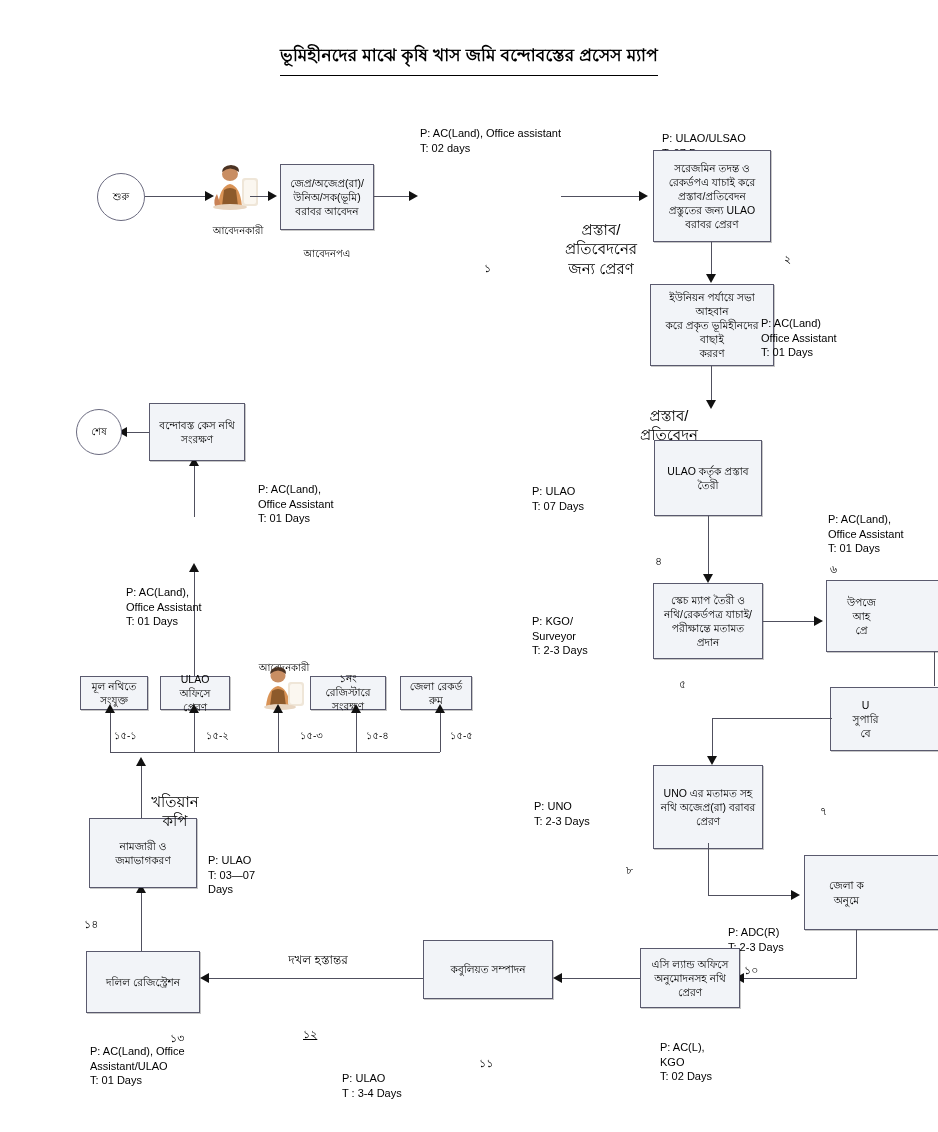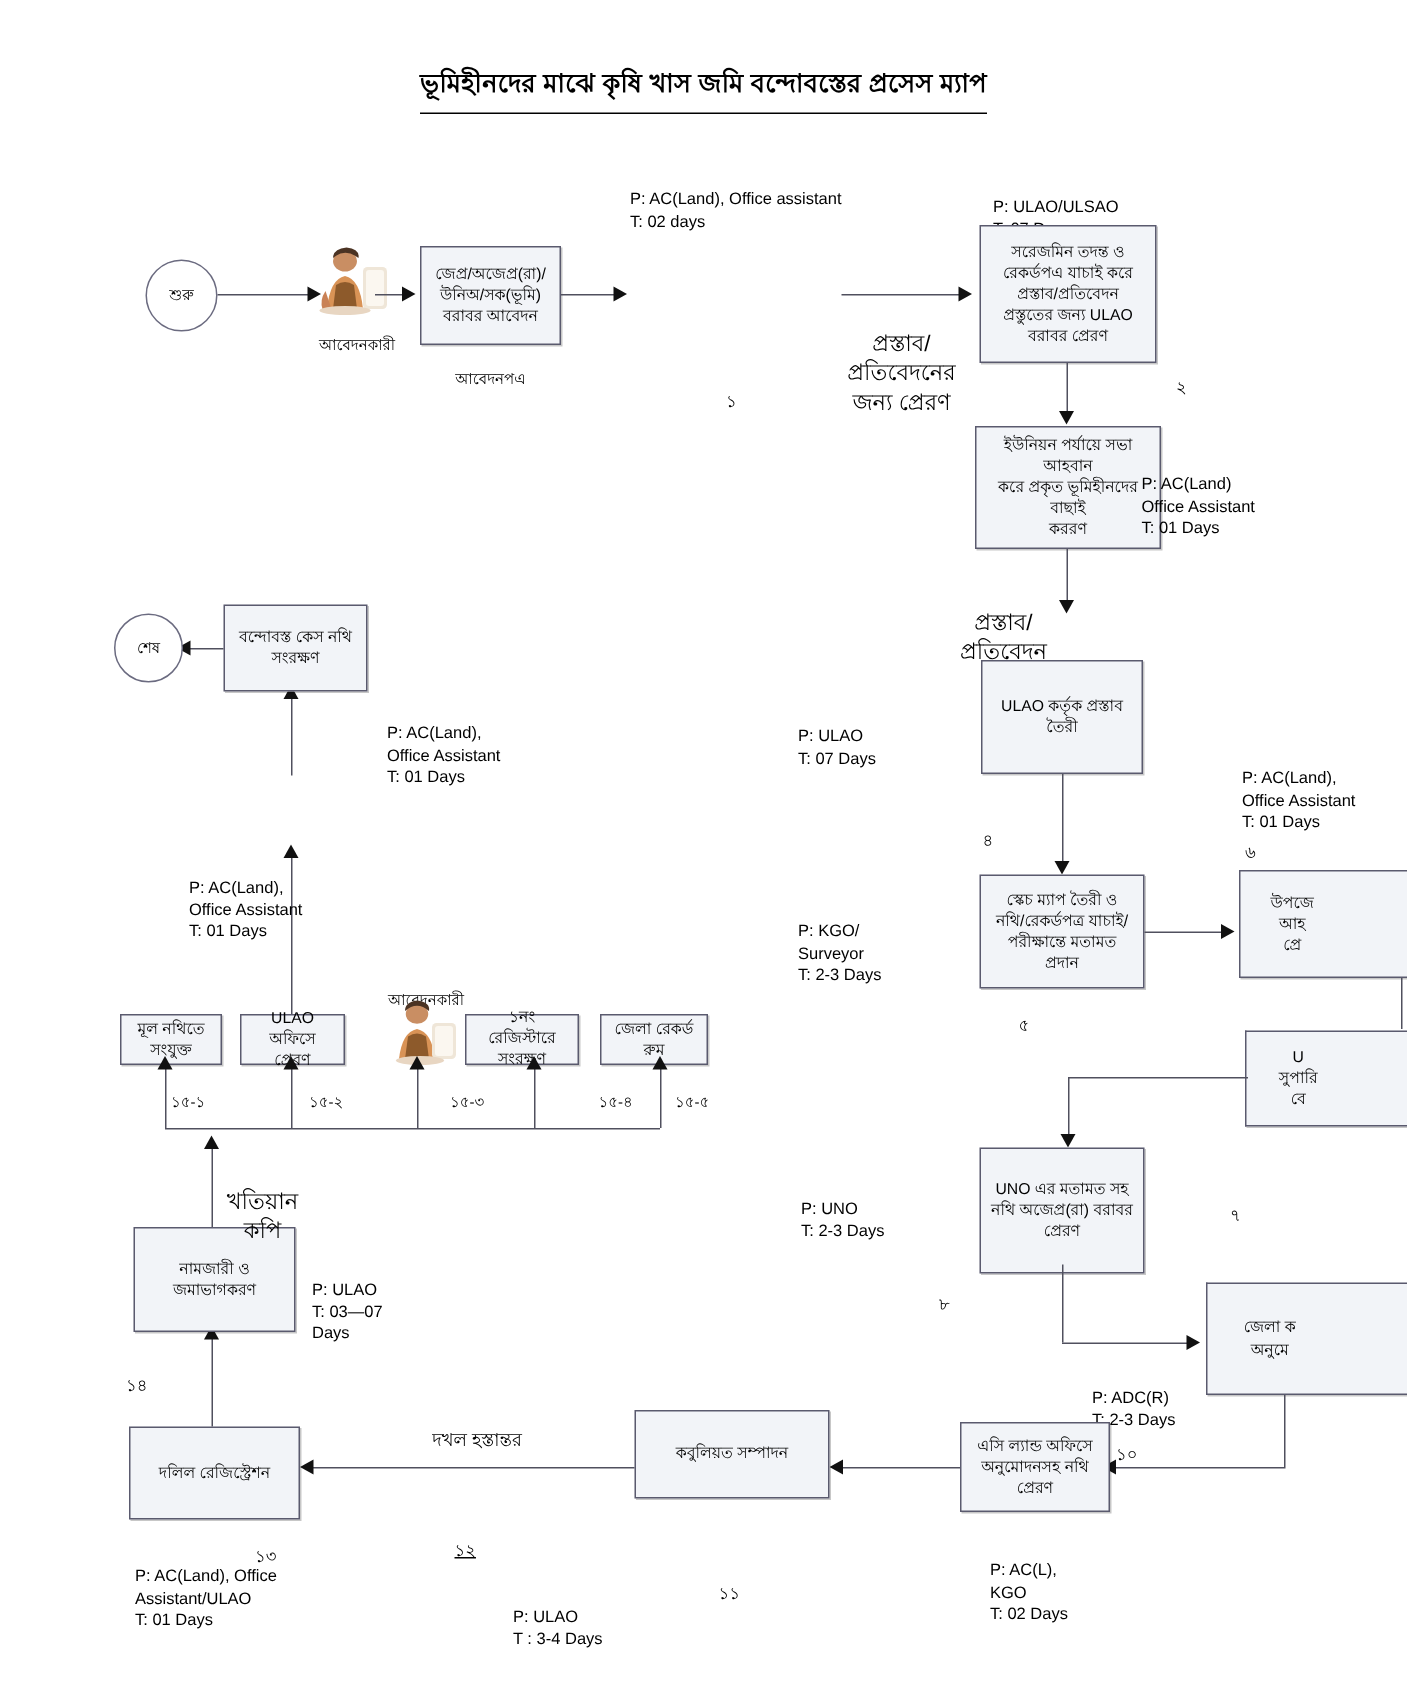--- a/index.html
+++ b/index.html
@@ -423,21 +423,21 @@
   <div class="txt num" style="left:300px; top:716px; font-size:10px;">
     <span>১৫-৩</span>
   </div>
   <div class="ln lnv" style="left:278px; top:710px; width:1px; height:42px;"></div>
   <div class="arw arw-u" style="left:273px; top:704px;"></div>
 
   <div class="box" style="left:310px; top:676px; width:76px; height:34px;">
     <span style="white-space: pre-line; font-family: Liberation Mono, monospace;">১নং রেজিস্টারে
 সংরক্ষণ</span>
   </div>
-  <div class="txt num" style="left:366px; top:716px; font-size:10px;margin-left:33px;">
+  <div class="txt num" style="left:366px; top:716px; font-size:10px;">
     <span>১৫-৪</span>
   </div>
   <div class="ln lnv" style="left:356px; top:710px; width:1px; height:42px;"></div>
   <div class="arw arw-u" style="left:351px; top:704px;"></div>
 
   <div class="box" style="left:400px; top:676px; width:72px; height:34px;">
     <span style="white-space: pre-line;">জেলা রেকর্ড
 রুম</span>
   </div>
   <div class="txt num" style="left:450px; top:716px; font-size:10px;">

